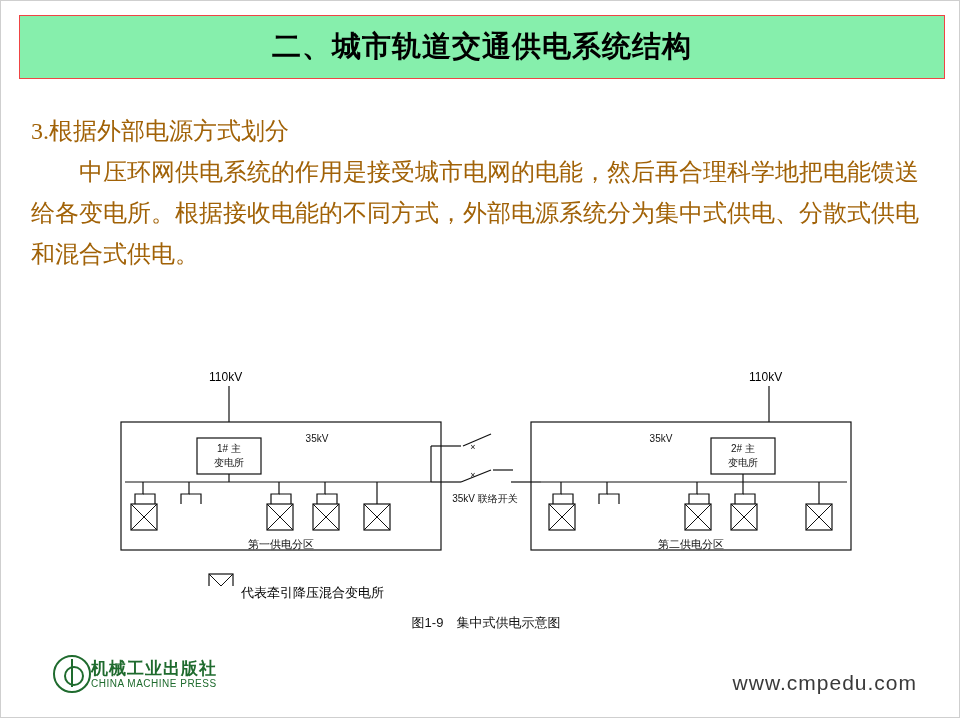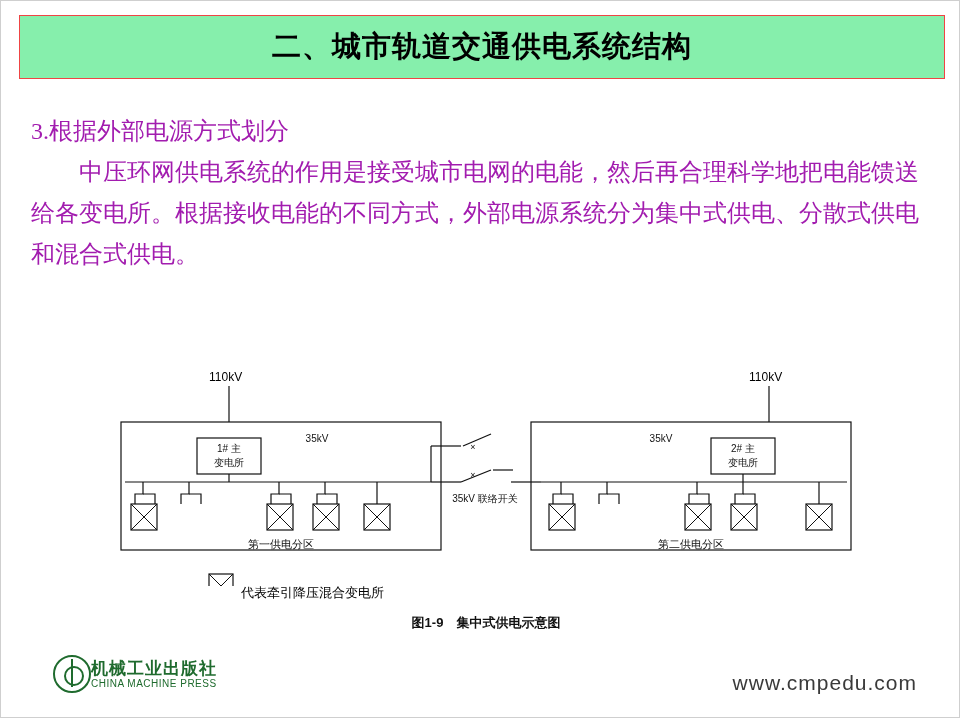--- a/index.html
+++ b/index.html
@@ -43,21 +43,21 @@
     color: #000;
   }
   
   .body-text {
     position: absolute;
     left: 30px;
     top: 110px;
     width: 900px;
     font-size: 24px;
     line-height: 41px;
-    color: #a21caf;
+    color: #a16207;
   }
   .body-text p {
     margin: 0;
   }
   .indent2 {
     text-indent: 48px;
     font-family: Liberation Serif, serif;
   }
   
   .figure-wrap {
@@ -82,21 +82,21 @@
     font-family: "Liberation Sans", sans-serif;
   }
   .caption {
     position: absolute;
     left: 0;
     top: 258px;
     width: 770px;
     text-align: center;
     font-family: "Liberation Sans", sans-serif;
     font-size: 13px;
-    font-weight: bold;
+    font-weight: normal;
     color: #111;
   }
   .legend-text {
     position: absolute;
     left: 140px;
     top: 228px;
     font-family: "Liberation Sans", sans-serif;
     font-size: 13px;
   }
   svg.diagram {

